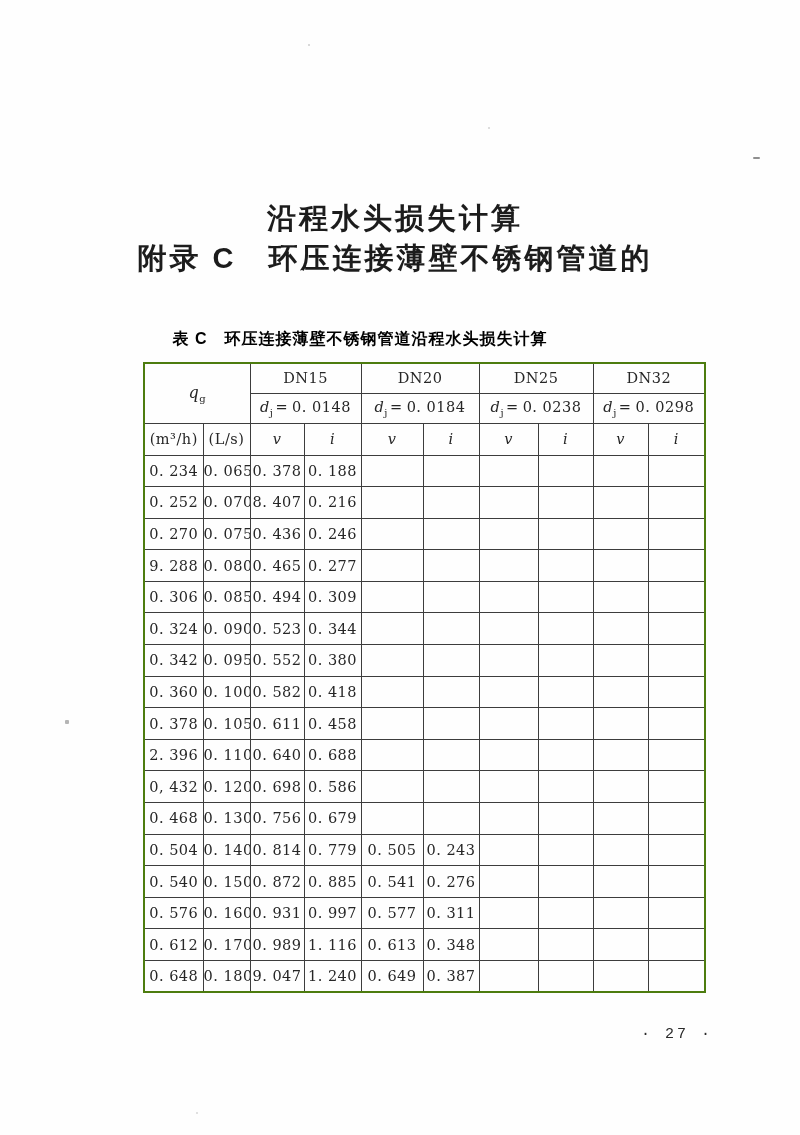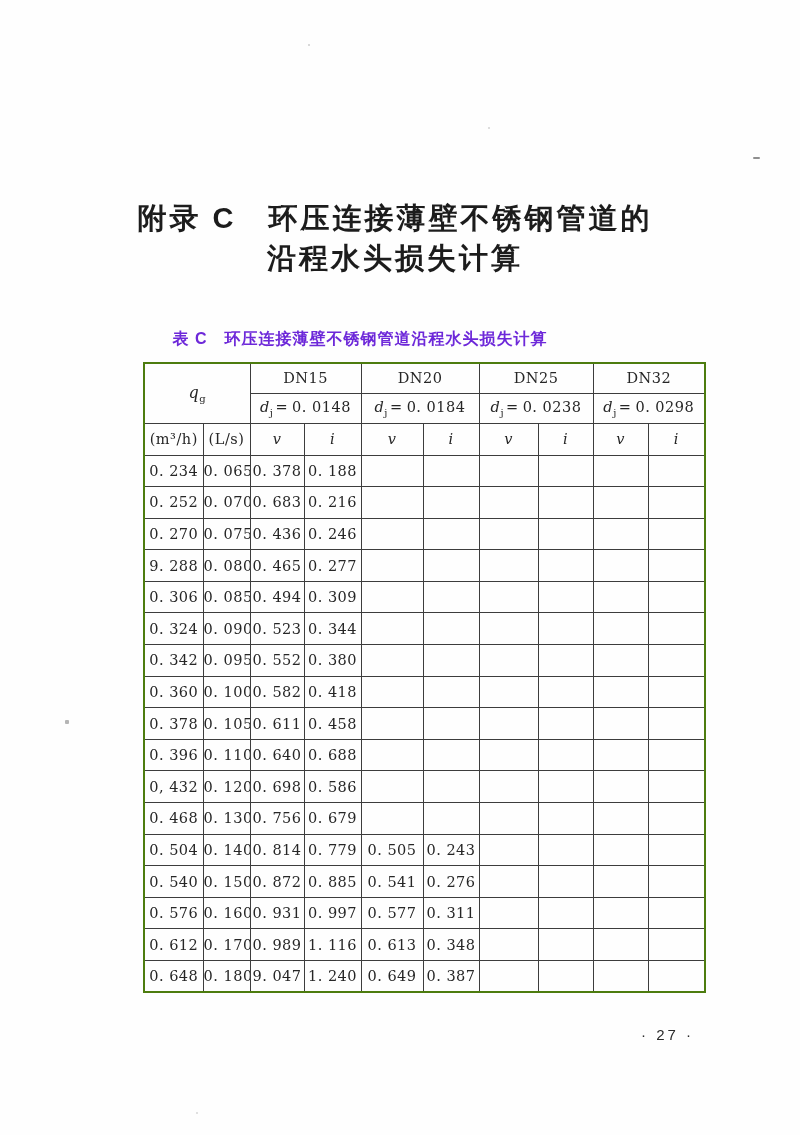--- a/index.html
+++ b/index.html
@@ -24,21 +24,21 @@
     line-height: 40px;
   }
   .table-caption {
     position: absolute;
     top: 329px; left: 0; right: 80px;
     text-align: center;
     font-family: "Liberation Sans", "DejaVu Sans", sans-serif;
     font-weight: 700;
     font-size: 16px;
     letter-spacing: 1px;
-    color: #6d28d9;
+    color: #000000;
   }
   table.hl {
     position: absolute;
     left: 143px; top: 362px;
     width: 561px;
     border-collapse: collapse;
     table-layout: fixed;
     background: transparent;
   }
   table.hl td {
@@ -65,35 +65,35 @@
     font-style: normal;
   }
   .dj .eq { margin: 0 4px 0 2px; }
   td.vi { font-style: italic; font-size: 15px; }
   .page-number {
     position: absolute;
     top: 1026px; left: 641px;
     font-size: 15px;
     letter-spacing: 3px;
     color: #2a2a2a;
-    font-family: Liberation Sans, sans-serif;
+    font-family: Liberation Mono, monospace;
   }
   .speck { position: absolute; background: #bdbdbd; border-radius: 1px; }
   .speck.s1 { left: 753px; top: 157px; width: 7px; height: 2px; background: #8f8f8f; }
   .speck.s2 { left: 308px; top: 44px;  width: 2px; height: 2px; background: #cccccc; }
   .speck.s3 { left: 488px; top: 127px; width: 2px; height: 2px; background: #d2d2d2; }
   .speck.s4 { left: 65px;  top: 720px; width: 4px; height: 4px; background: #b5b5b5; }
   .speck.s5 { left: 196px; top: 1112px; width: 2px; height: 2px; background: #d6d6d6; }
 </style>
 </head>
 <body>
 
 <div class="doc-title">
+  <div>沿程水头损失计算</div>
   <div>附录 C　环压连接薄壁不锈钢管道的</div>
-  <div>沿程水头损失计算</div>
 </div>
 
 <div class="table-caption">表 C　环压连接薄壁不锈钢管道沿程水头损失计算</div>
 
 <table class="hl">
   <colgroup>
     <col style="width:59px">
       <col style="width:47px">
     <col style="width:54px">
       <col style="width:57px">
@@ -150,21 +150,21 @@
         <td></td>
         <td></td>
         <td></td>
         <td></td>
         <td></td>
         <td></td>
       </tr>
       <tr>
         <td>0. 252</td>
         <td>0. 070</td>
-        <td>0. 683</td>
+        <td>8. 407</td>
         <td>0. 216</td>
         <td></td>
         <td></td>
         <td></td>
         <td></td>
         <td></td>
         <td></td>
       </tr>
       <tr>
         <td>0. 270</td>
@@ -244,21 +244,21 @@
         <td>0. 611</td>
         <td>0. 458</td>
         <td></td>
         <td></td>
         <td></td>
         <td></td>
         <td></td>
         <td></td>
       </tr>
       <tr>
-        <td>0. 396</td>
+        <td>2. 396</td>
         <td>0. 110</td>
         <td>0. 640</td>
         <td>0. 688</td>
         <td></td>
         <td></td>
         <td></td>
         <td></td>
         <td></td>
         <td></td>
       </tr>

